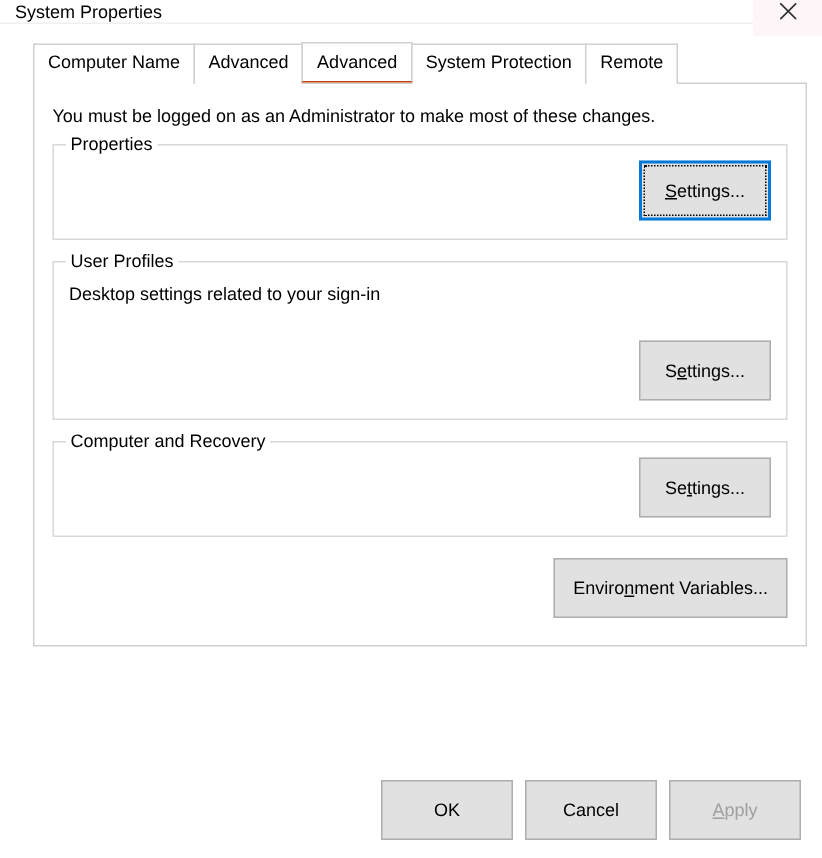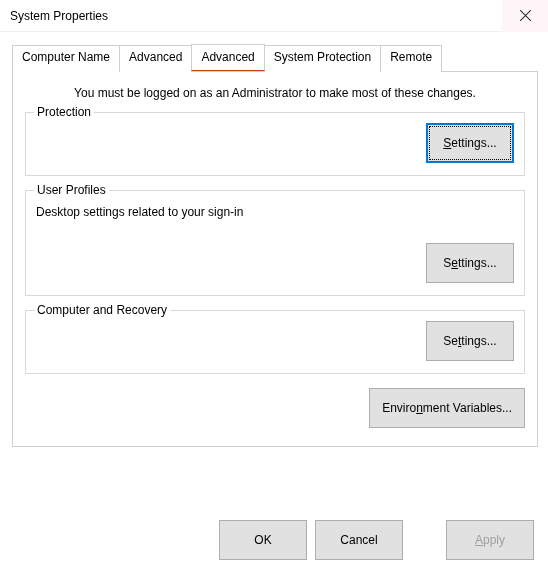--- a/index.html
+++ b/index.html
@@ -6,41 +6,41 @@
 body {
   font-family: 'Segoe UI', Tahoma, sans-serif;
   font-size: 12px;
   background: #fff;
   width: 548px;
   height: 572px;
   position: relative;
   color: #000;
 }
 .titlebar {
-  height: 32px;
+  height: 16px;
   display: flex;
   align-items: center;
   padding-left: 10px;
   background: #fff;
   border-bottom: 1px solid #f0f0f0;
 }
 .titlebar-text { font-size: 12px; }
 .close-btn {
   margin-left: auto;
   width: 46px;
   height: 32px;
   display: flex;
   align-items: center;
   justify-content: center;
   background: #fdf5f7;
   cursor: pointer;
 }
 .close-btn svg { width: 11px; height: 11px; }
 .tab-container {
-  padding: 12px 10px 0 12px;
+  padding: 12px 10px 0 22px;
 }
 .tabs {
   display: flex;
   position: relative;
   z-index: 2;
 }
 .tab {
   padding: 4px 9px 5px 9px;
   border: 1px solid #d0d0d0;
   border-bottom: none;
@@ -58,21 +58,21 @@
   top: 0;
   padding-top: 5px;
   padding-bottom: 6px;
 }
 .tab-panel {
   border: 1px solid #d0d0d0;
   padding: 14px 12px 14px 12px;
   position: relative;
   z-index: 1;
 }
-.intro { margin-bottom: 12px; font-size: 12px; text-align: center; }
+.intro { margin-bottom: 12px; font-size: 12px; }
 .groupbox {
   border: 1px solid #d8d8d8;
   padding: 10px 10px 12px 10px;
   margin-bottom: 14px;
   position: relative;
 }
 .groupbox-title {
   position: absolute;
   top: -8px;
   left: 8px;
@@ -93,21 +93,20 @@
   font-family: inherit;
 }
 .btn.focused {
   border: 2px solid #0078d7;
   outline: 1px dotted #000;
   outline-offset: -4px;
 }
 .btn.disabled {
   color: #a0a0a0;
   cursor: default;
-  margin-left: 35px;
 }
 .env-row {
   display: flex;
   justify-content: flex-end;
   margin-top: 4px;
   margin-bottom: 4px;
 }
 .bottom-buttons {
   position: absolute;
   bottom: 12px;
@@ -136,21 +135,21 @@
     <div class="tab">Advanced</div>
     <div class="tab active">Advanced</div>
     <div class="tab">System Protection</div>
     <div class="tab">Remote</div>
   </div>
 
   <div class="tab-panel">
     <div class="intro">You must be logged on as an Administrator to make most of these changes.</div>
 
     <div class="groupbox">
-      <div class="groupbox-title">Protection</div>
+      <div class="groupbox-title">Properties</div>
       <div class="btn-row">
         <button class="btn focused"><span class="u">S</span>ettings...</button>
       </div>
     </div>
 
     <div class="groupbox">
       <div class="groupbox-title">User Profiles</div>
       <div class="groupbox-desc">Desktop settings related to your sign-in</div>
       <div class="btn-row">
         <button class="btn">S<span class="u">e</span>ttings...</button>

